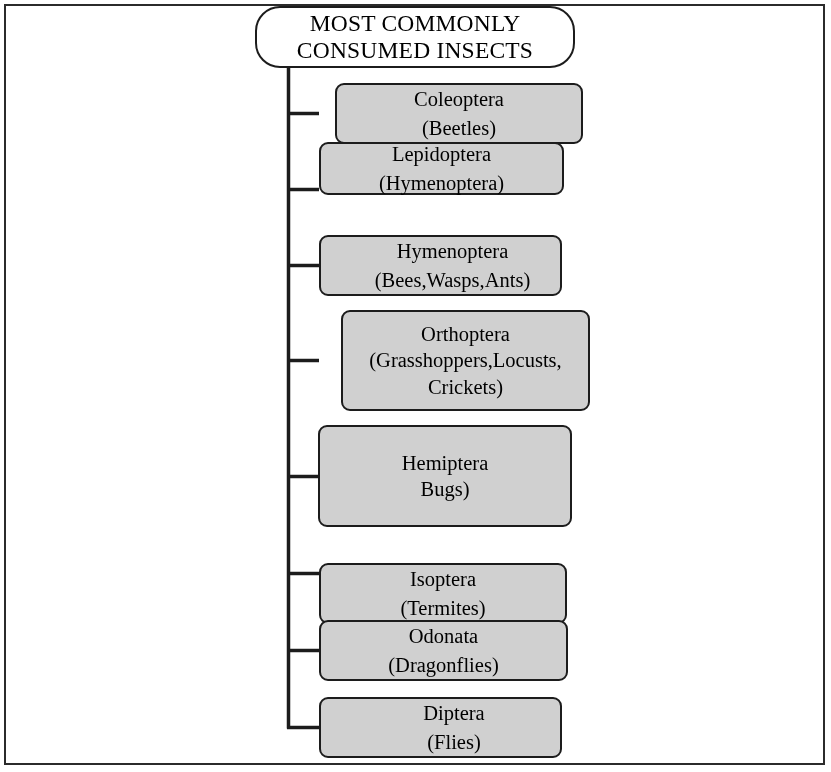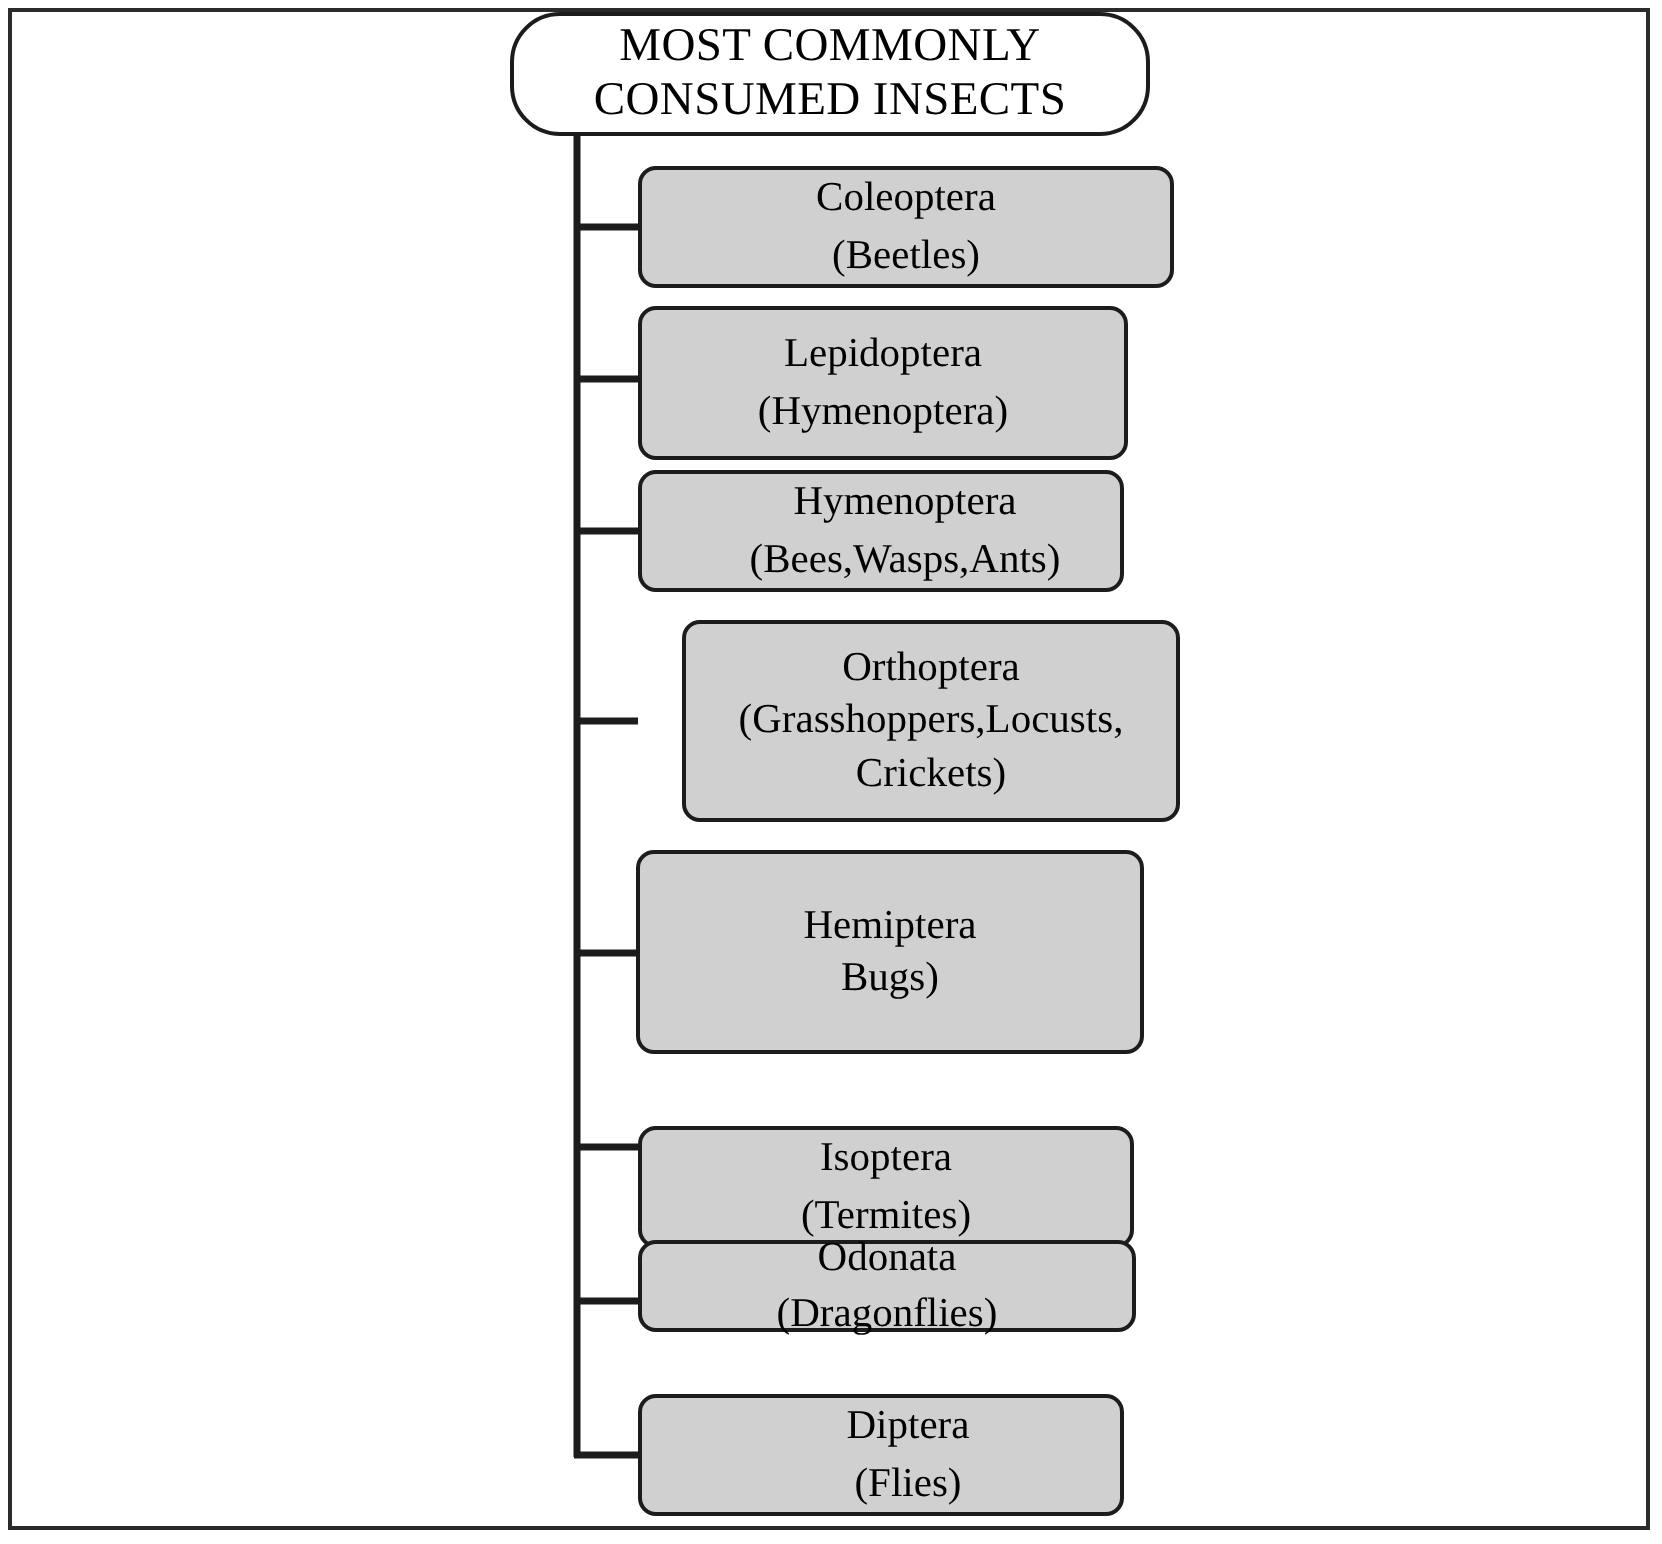--- a/index.html
+++ b/index.html
@@ -109,26 +109,26 @@
       <line x1="287" y1="573.5" x2="319" y2="573.5" stroke="#1c1c1c" stroke-width="3.5"></line>
       <line x1="287" y1="650.5" x2="319" y2="650.5" stroke="#1c1c1c" stroke-width="3.5"></line>
       <line x1="287" y1="727.5" x2="319" y2="727.5" stroke="#1c1c1c" stroke-width="3.5"></line>
     </svg>
 
     <div class="node root" style="left:255px; top:6px; width:320px; height:62px;border-radius:25px;">
       <span class="line">MOST COMMONLY</span>
       <span class="line">CONSUMED INSECTS</span>
     </div>
 
-    <div class="node child" style="left:319px; top:83px; width:268px; height:61px;">
+    <div class="node child" style="left:335px; top:83px; width:248px; height:61px;">
       <span class="line">Coleoptera</span>
       <span class="line sub">(Beetles)</span>
     </div>
 
-    <div class="node child" style="left:319px; top:153px; width:245px; height:77px;">
+    <div class="node child" style="left:319px; top:142px; width:245px; height:53px;">
       <span class="line">Lepidoptera</span>
       <span class="line sub">(Hymenoptera)</span>
     </div>
 
     <div class="node child" style="left:319px; top:235px; width:243px; height:61px;padding-left:24px;">
       <span class="line">Hymenoptera</span>
       <span class="line sub">(Bees,Wasps,Ants)</span>
     </div>
 
     <div class="node child tri" style="left:319px; top:310px; width:249px; height:101px;margin-left:22px;">
@@ -140,21 +140,21 @@
     <div class="node child tri" style="left:318px; top:425px; width:254px; height:102px;">
       <span class="line">Hemiptera</span>
       <span class="line sub">Bugs)</span>
     </div>
 
     <div class="node child" style="left:319px; top:563px; width:248px; height:61px;">
       <span class="line">Isoptera</span>
       <span class="line sub">(Termites)</span>
     </div>
 
-    <div class="node child" style="left:319px; top:620px; width:249px; height:46px;">
+    <div class="node child" style="left:319px; top:620px; width:249px; height:61px;">
       <span class="line">Odonata</span>
       <span class="line sub">(Dragonflies)</span>
     </div>
 
     <div class="node child" style="left:319px; top:697px; width:243px; height:61px;padding-left:27px;">
       <span class="line">Diptera</span>
       <span class="line sub">(Flies)</span>
     </div>
 
   </div>

